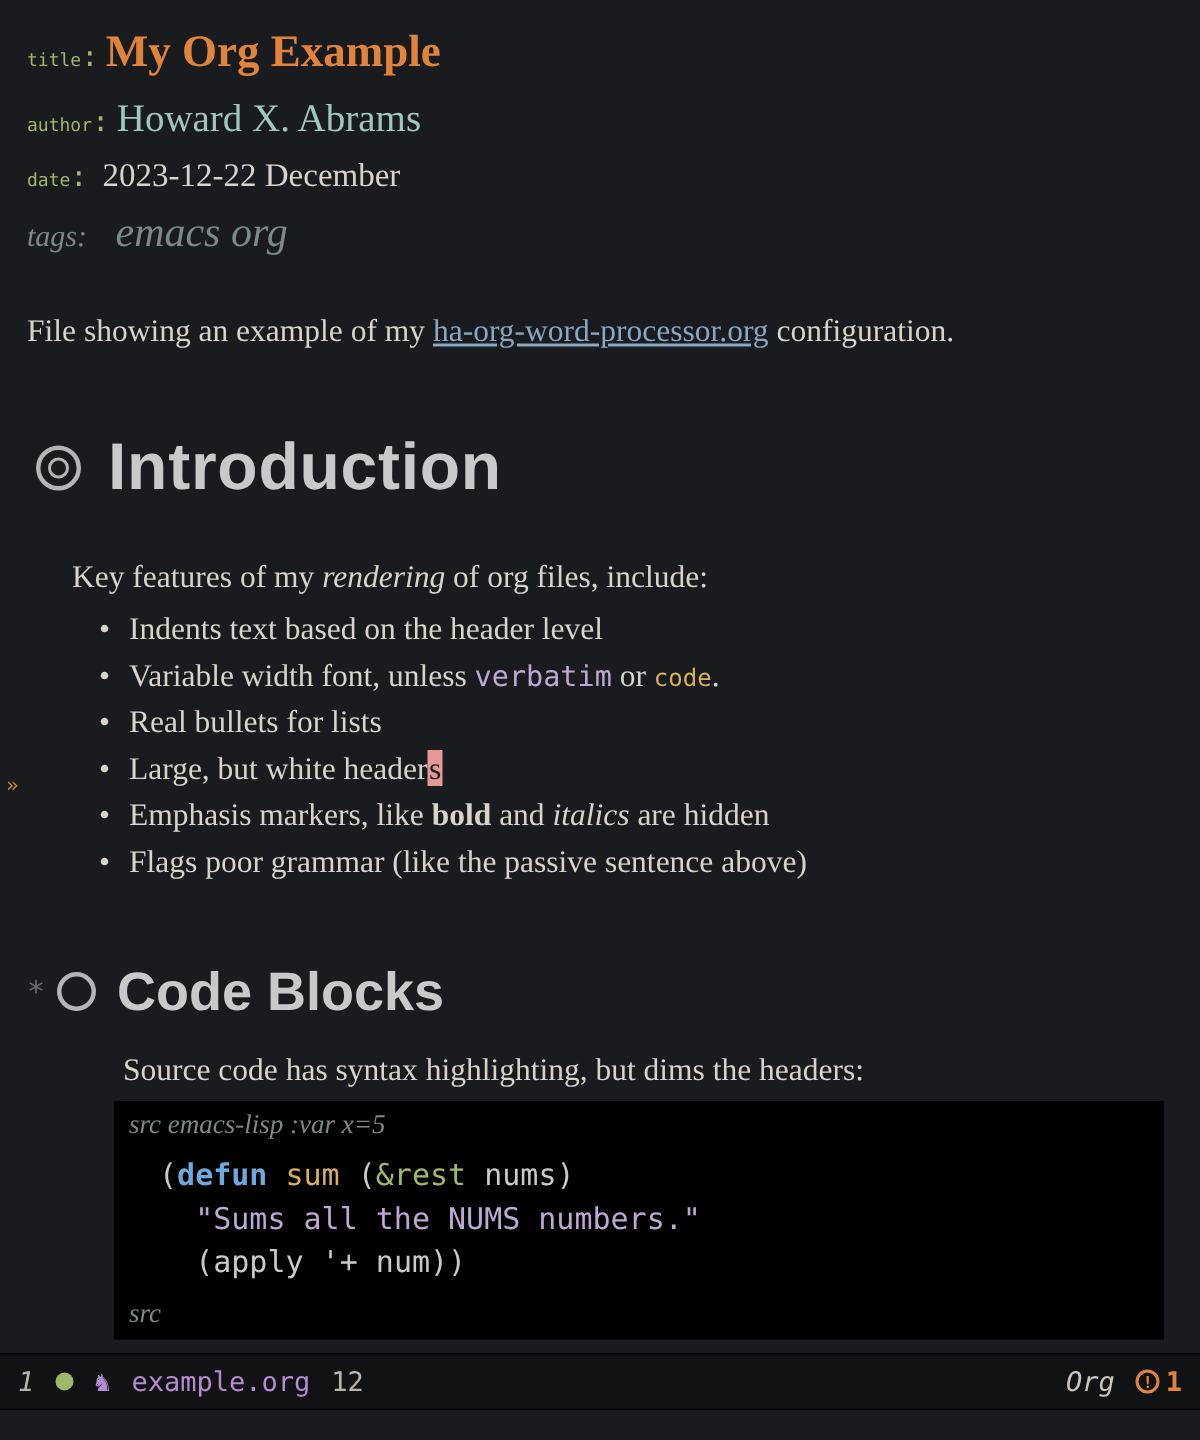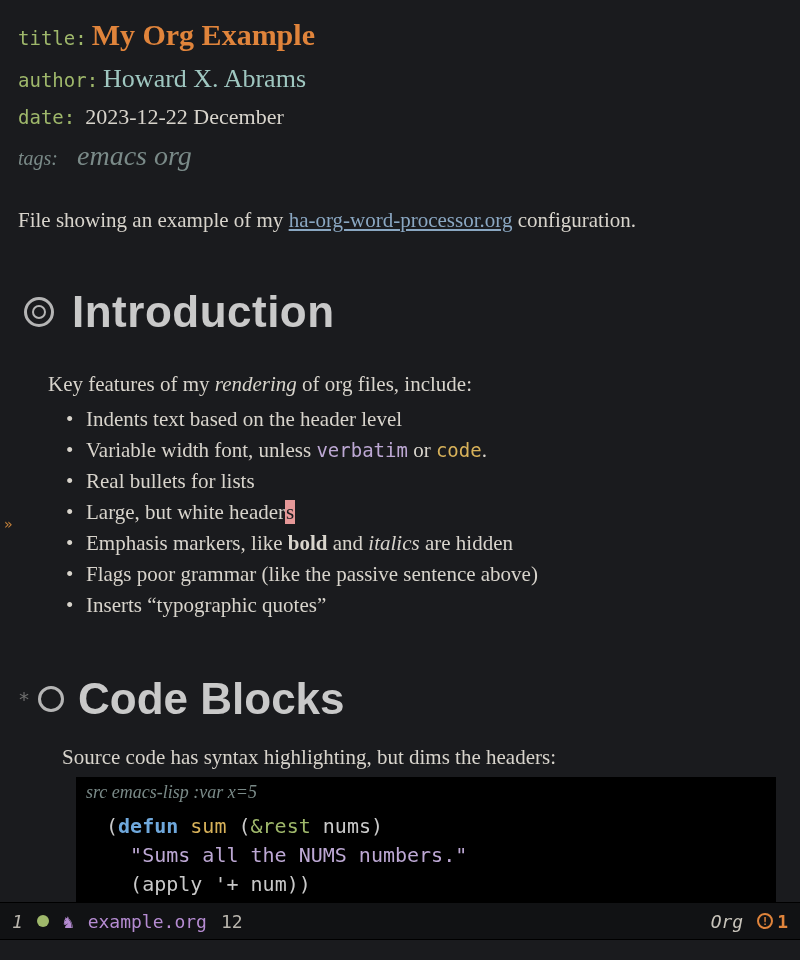--- a/index.html
+++ b/index.html
@@ -13,21 +13,21 @@
     display: flex;
     flex-direction: column;
   }
   .editor {
     flex: 1;
     padding: 12px 18px 0 18px;
     position: relative;
     overflow: hidden;
   }
   .meta-row { margin-bottom: 2px; }
-  .meta-key { color: #9fb86b; font-family: "Menlo","Consolas",monospace; font-size: 19px; }
+  .meta-key { color: #9fb86b; font-family: "Menlo","Consolas",monospace; font-size: 12px; }
   .meta-colon { color: #9fb86b; font-family: "Menlo","Consolas",monospace; font-size: 19px; }
   .title-val { color: #e0843b; font-weight: 700; font-size: 30px; font-family: Georgia, serif; }
   .author-val { color: #9fc7c0; font-size: 26px; }
   .date-val { color: #d8d4cc; font-size: 22px; }
   .tags-key { color: #7a8a88; font-style: italic; font-family: Georgia, serif; font-size: 20px; }
   .tags-val { color: #7a8a88; font-style: italic; font-family: Georgia, serif; font-size: 28px; margin-left: 14px;}
   .para { margin-top: 28px; font-size: 21px; color: #d8d4cc; }
   .link { color: #8aa7c2; text-decoration: underline; cursor: pointer; }
   .h1 {
     display: flex;
@@ -66,21 +66,21 @@
     font-size: 21px;
     line-height: 1.48;
   }
   ul.features li::before {
     content: "•";
     position: absolute;
     left: 2px;
     color: #d8d4cc;
   }
   .verbatim { font-family: "Menlo","Consolas",monospace; color: #bda8d4; font-size: 19px; }
-  .code-inline { font-family: "Menlo","Consolas",monospace; color: #d8b25a; font-size: 19px; }
+  .code-inline { font-family: "Menlo","Consolas",monospace; color: #d8b25a; font-size: 16px; }
   .cursor-hl {
     background: #e59898;
     color: #1a1b1e;
     padding: 0 1px;
   }
   .bold { font-weight: 700; }
   .italic { font-style: italic; }
   .fringe-marker {
     position: absolute;
     left: 4px;
@@ -101,24 +101,24 @@
     font-size: 20px;
     margin-right: -6px;
   }
   .h2-bullet {
     width: 26px; height: 26px; border-radius: 50%;
     border: 3px solid #b5b5b5;
   }
   .h2-text {
     font-family: "Arial Black","Helvetica",sans-serif;
     font-weight: 900;
-    font-size: 44px;
+    font-size: 36px;
     color: #c9c9c9;
   }
-  .src-intro { margin-left: 44px; margin-top: 10px; font-size: 21px; }
+  .src-intro { margin-left: 64px; margin-top: 10px; font-size: 21px; }
   .src-block {
     margin-left: 58px;
     margin-top: 4px;
     background: #000000;
     padding: 0 10px 2px 10px;
     width: 700px;
   }
   .src-header, .src-footer {
     color: #7a8a88; font-style: italic; font-size: 18px;
     font-family: Georgia, serif;
@@ -221,21 +221,20 @@
         <span>Variable width font, unless </span><span class="verbatim">verbatim</span><span> or </span><span class="code-inline">code</span><span>.</span>
       </li>
       <li>Real bullets for lists</li>
       <li>
         <span>Large, but white header</span><span class="cursor-hl">s</span>
       </li>
       <li id="emph-row">
         <span>Emphasis markers, like </span><span class="bold">bold</span><span> and </span><span class="italic">italics</span><span> are hidden</span>
       </li>
       <li>Flags poor grammar (like the passive sentence above)</li>
-      <li>Inserts “typographic quotes”</li>
     </ul>
   </div>
 
   <span class="fringe-marker" id="fringe" style="top: 514.312px;">»</span>
 
   <div class="h2">
     <span class="h2-pre">*</span>
     <span class="h2-bullet"></span>
     <span class="h2-text">Code Blocks</span>
   </div>

